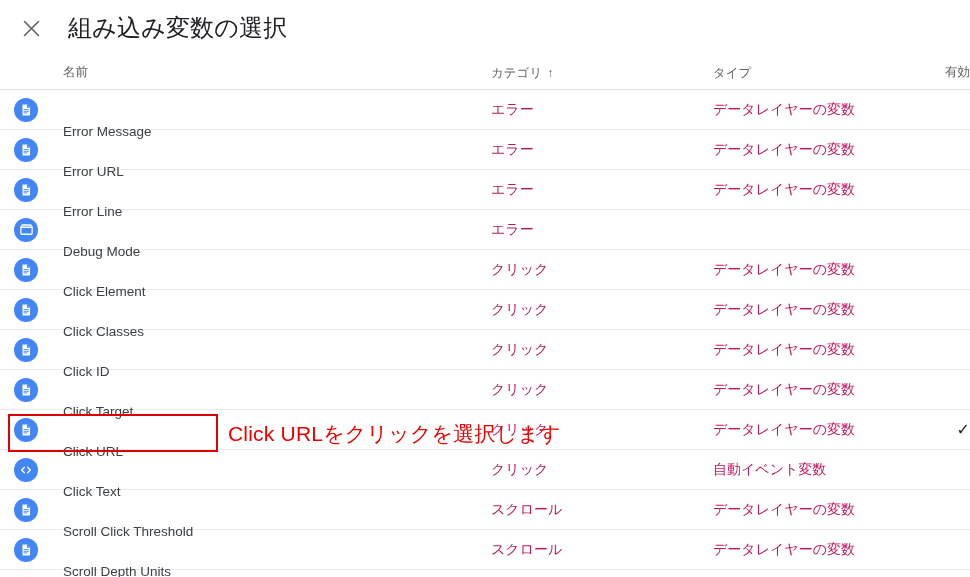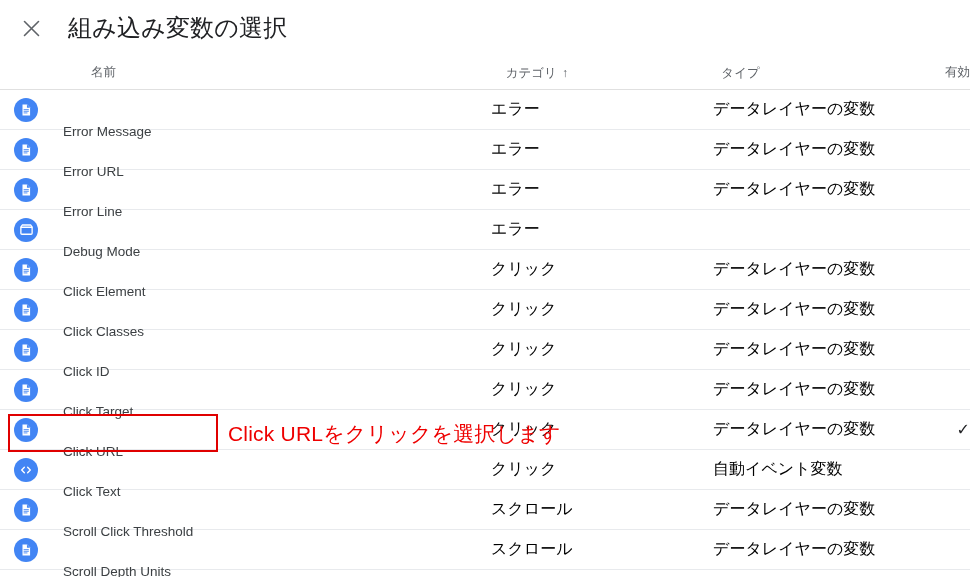--- a/index.html
+++ b/index.html
@@ -75,21 +75,21 @@
     box-sizing: border-box;
   }
   .col-enabled {
     width: 72px;
     box-sizing: border-box;
     display: flex;
     align-items: center;
     justify-content: flex-end;
   }
 
-  .head-row .col-name { padding-left: 63px; margin-left: 28px; }
+  .head-row .col-name { padding-left: 63px; }
   .head-row .col-cat { padding-left: 19px; }
   .head-row .col-type { padding-left: 27px; }
   .head-row .col-enabled { padding-left: 0px; }
 
   .head-cell {
     font-size: 12.5px;
     color: #5f6368;
     font-weight: 400;
     white-space: nowrap;
   }
@@ -118,22 +118,22 @@
   .var-icon svg { display: block; }
 
   .row-name {
     font-size: 13.5px;
     color: #3c4043;
     margin-left: 25px;
     white-space: nowrap;
     margin-top: 44px;
   }
   .cell-text {
-    font-size: 16px;
-    color: #000000;
+    font-size: 14px;
+    color: #be185d;
     white-space: nowrap;
   }
   .check {
     font-size: 16px;
     color: #202124;
     line-height: 1;
   }
 
   
   .annot-box {

